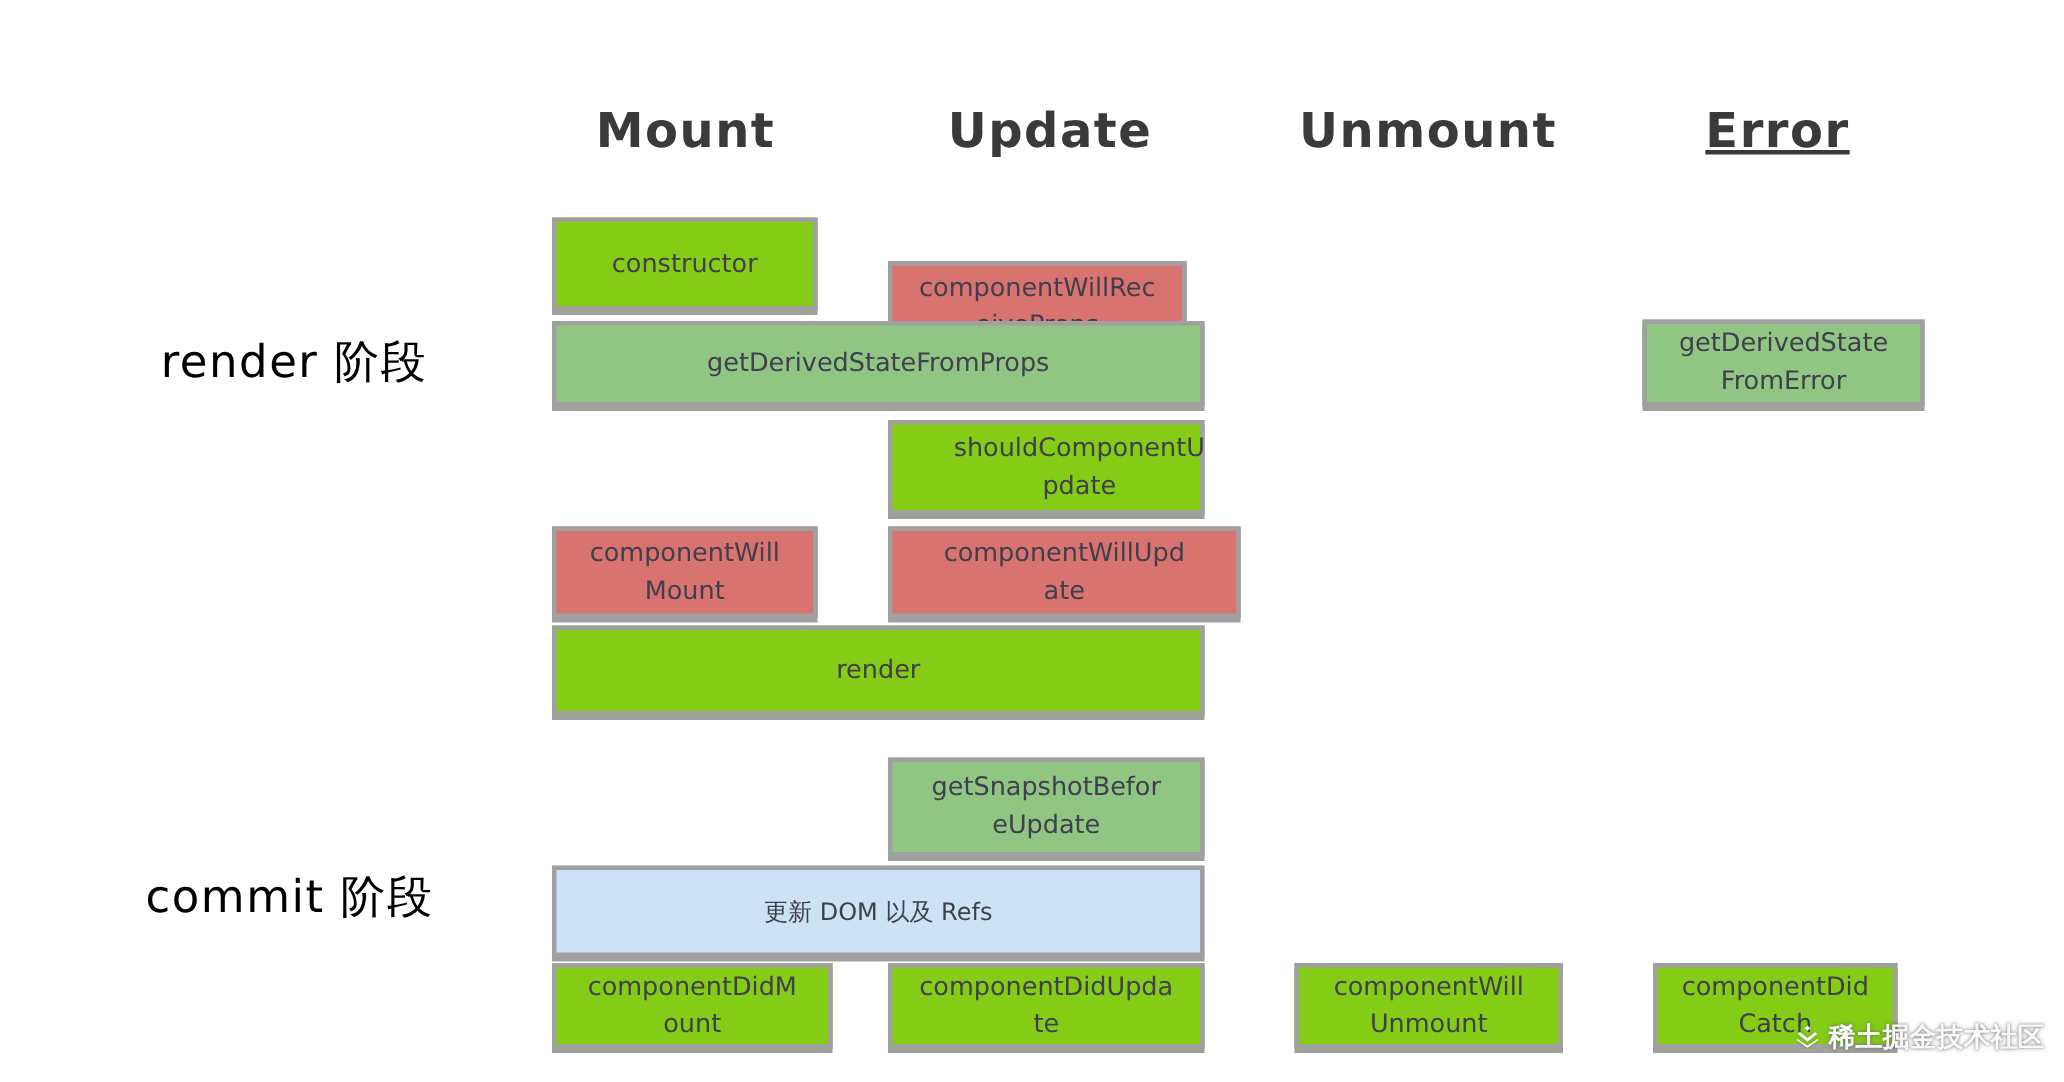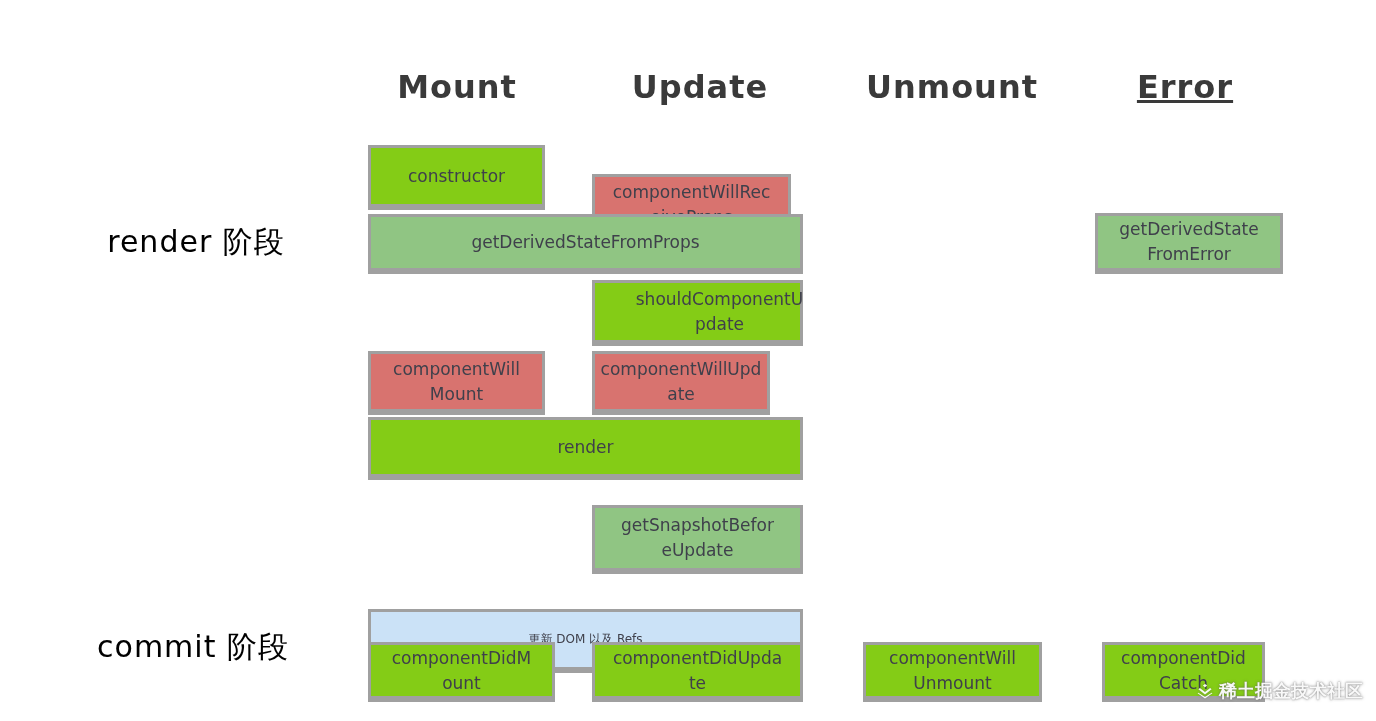--- a/index.html
+++ b/index.html
@@ -29,38 +29,38 @@
     box-shadow:0 3px 0 0 #a0a0a0;
     display:flex;align-items:center;justify-content:center;
     text-align:center;
     color:#3f404b;font-size:17px;line-height:1.45;
     white-space:pre-line;
   }
   .blue {background:#84cc16;}
   .red  {background:#d8736f;}
   .green{background:#90c583;}
   .pale {background:#cbe2f7;}
-  .cjk{font-size:12px;margin-top:32px;}
+  .cjk{font-size:16px;}
 
   
   .hdr-mount  {left:357px;top:64px;}
   .hdr-update {left:600px;top:64px;}
   .hdr-unmount{left:852px;top:64px;}
   .hdr-error  {left:1085px;top:64px;text-decoration:underline;}
 
   .phase-render{left:61px;top:221px;}
-  .phase-commit{left:58px;top:578px;margin-top:48px;}
+  .phase-commit{left:58px;top:578px;}
 
   .b-constructor {left:368px; top:145px; width:177px; height:62px;}
   .b-wrp         {left:592px; top:163px; width:199px; height:62px;margin-top:11px;}
   .b-gdsfp       {left:368px; top:214px; width:435px; height:57px;}
   .b-gdsfe       {left:1095px;top:213px; width:188px; height:58px;}
   .b-scu         {left:592px; top:280px; width:211px; height:63px;padding-left:44px;}
   .b-cwm         {left:368px; top:351px; width:177px; height:61px;}
-  .b-cwu         {left:592px; top:351px; width:178px; height:61px;}
+  .b-cwu         {left:592px; top:351px; width:235px; height:61px;}
   .b-render      {left:368px; top:417px; width:435px; height:60px;}
   .b-gsbu        {left:592px; top:505px; width:211px; height:66px;}
   .b-domrefs     {left:368px; top:577px; width:435px; height:61px;}
   .b-cdm         {left:368px; top:642px; width:187px; height:57px;}
   .b-cdu         {left:592px; top:642px; width:211px; height:57px;}
   .b-cwun        {left:863px; top:642px; width:179px; height:57px;}
   .b-cdc         {left:1102px;top:642px; width:163px; height:57px;}
 
   
   .watermark{

